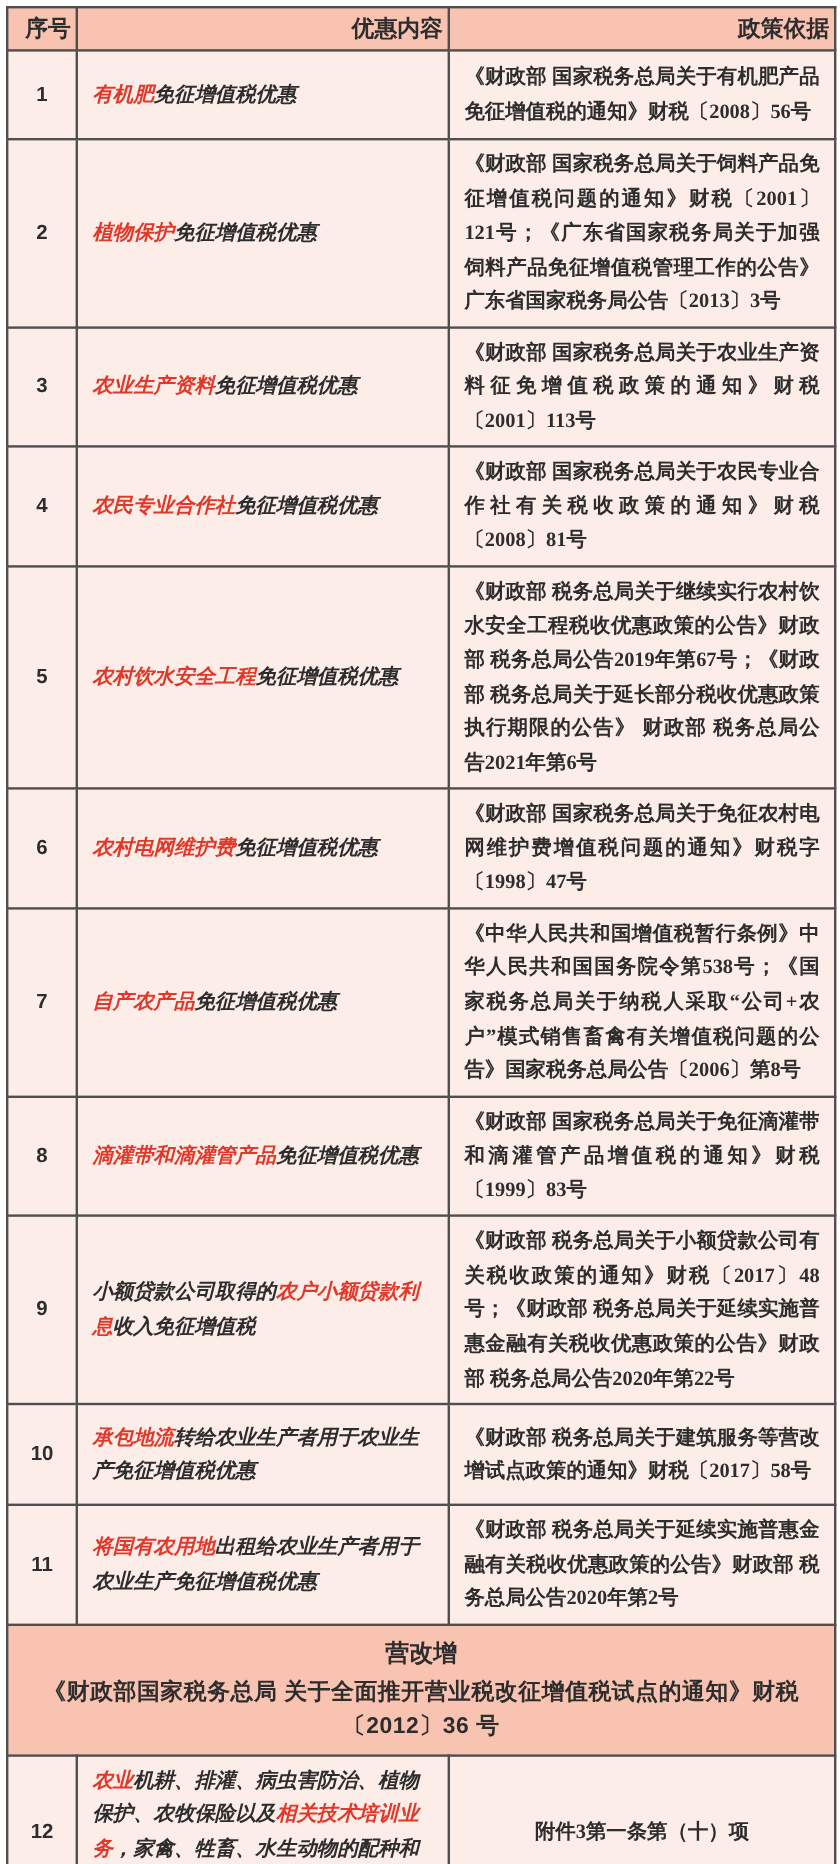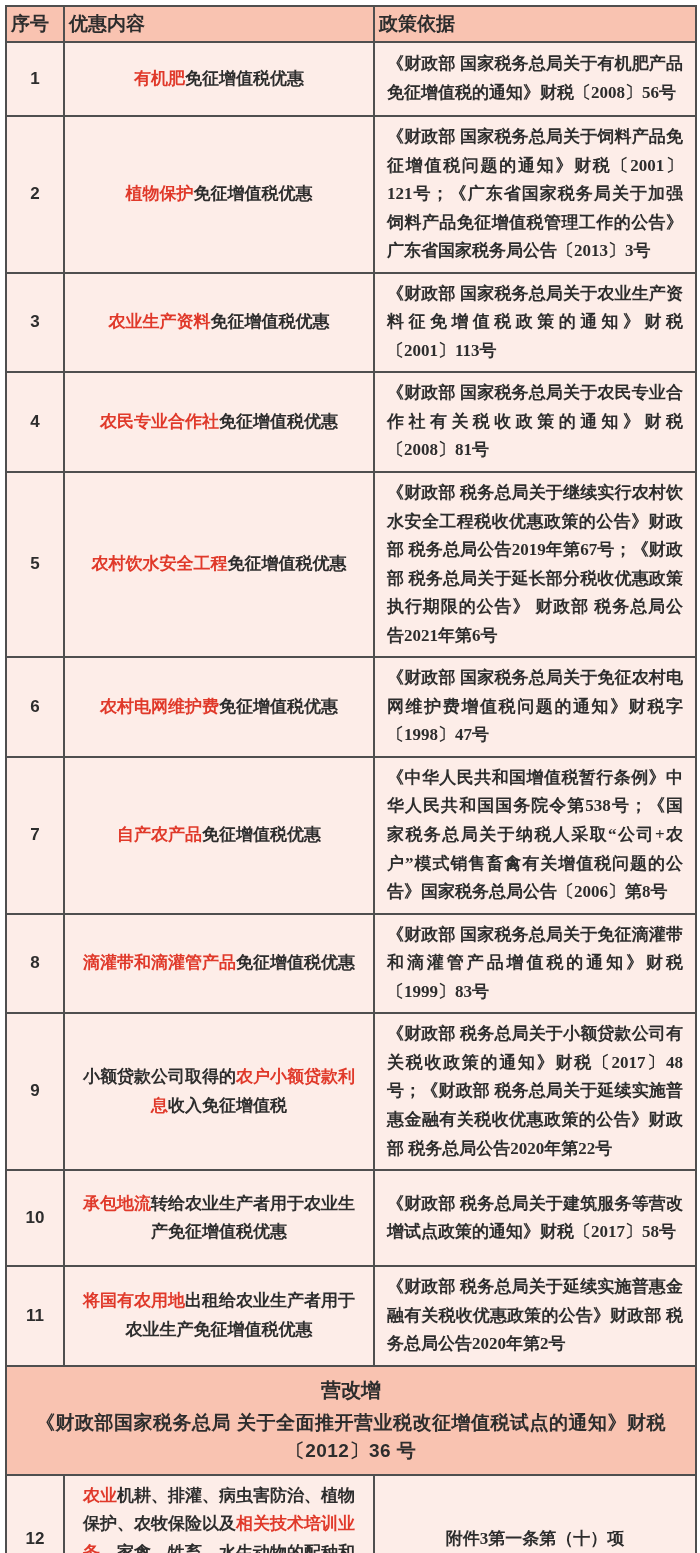--- a/index.html
+++ b/index.html
@@ -29,31 +29,31 @@
   th,td{
     border:2px solid var(--border);
     font-weight:700;
     color:var(--text);
     vertical-align:middle;
   }
   th{
     background:var(--header-bg);
     height:26px;
     font-size:19px;
-    text-align:left;
+    text-align:right;
     padding:4px;
   }
   td{
     background:var(--row-bg);
     font-size:17px;
     line-height:1.68;
     padding:6px 8px;
   }
   td.no-cell{text-align:center;}
-  td.content-cell{text-align:center;padding:6px 12px;}
+  td.content-cell{text-align:left;padding:6px 12px;font-style:italic;}
   td.policy-cell{text-align:justify;padding:6px 12px;font-family:Liberation Serif, serif;}
   td.policy-cell.center{text-align:center;}
   tr.section-row td{
     background:var(--header-bg);
     text-align:center;
     padding:8px 20px;
     line-height:1.5;
   }
   .section-title{font-size:20px;}
   .section-subtitle{font-size:19px;margin-top:4px;letter-spacing:0.5px;}
@@ -115,21 +115,21 @@
         <tr style="height: 97px;">
           <td class="no-cell">8</td>
           <td class="content-cell"><span class="hl">滴灌带和滴灌管产品</span><span>免征增值税优惠</span></td>
           <td class="policy-cell">《财政部 国家税务总局关于免征滴灌带和滴灌管产品增值税的通知》财税〔1999〕83号</td>
         </tr>
         <tr style="height: 146px;">
           <td class="no-cell">9</td>
           <td class="content-cell"><span>小额贷款公司取得的</span><span class="hl">农户小额贷款利息</span><span>收入免征增值税</span></td>
           <td class="policy-cell">《财政部 税务总局关于小额贷款公司有关税收政策的通知》财税〔2017〕48号；《财政部 税务总局关于延续实施普惠金融有关税收优惠政策的公告》财政部 税务总局公告2020年第22号</td>
         </tr>
-        <tr style="height: 96px;">
+        <tr style="height: 84px;">
           <td class="no-cell">10</td>
           <td class="content-cell"><span class="hl">承包地流</span><span>转给农业生产者用于农业生产免征增值税优惠</span></td>
           <td class="policy-cell">《财政部 税务总局关于建筑服务等营改增试点政策的通知》财税〔2017〕58号</td>
         </tr>
         <tr style="height: 88px;">
           <td class="no-cell">11</td>
           <td class="content-cell"><span class="hl">将国有农用地</span><span>出租给农业生产者用于农业生产免征增值税优惠</span></td>
           <td class="policy-cell">《财政部 税务总局关于延续实施普惠金融有关税收优惠政策的公告》财政部 税务总局公告2020年第2号</td>
         </tr>
         <tr class="section-row" style="height: 74px;">

